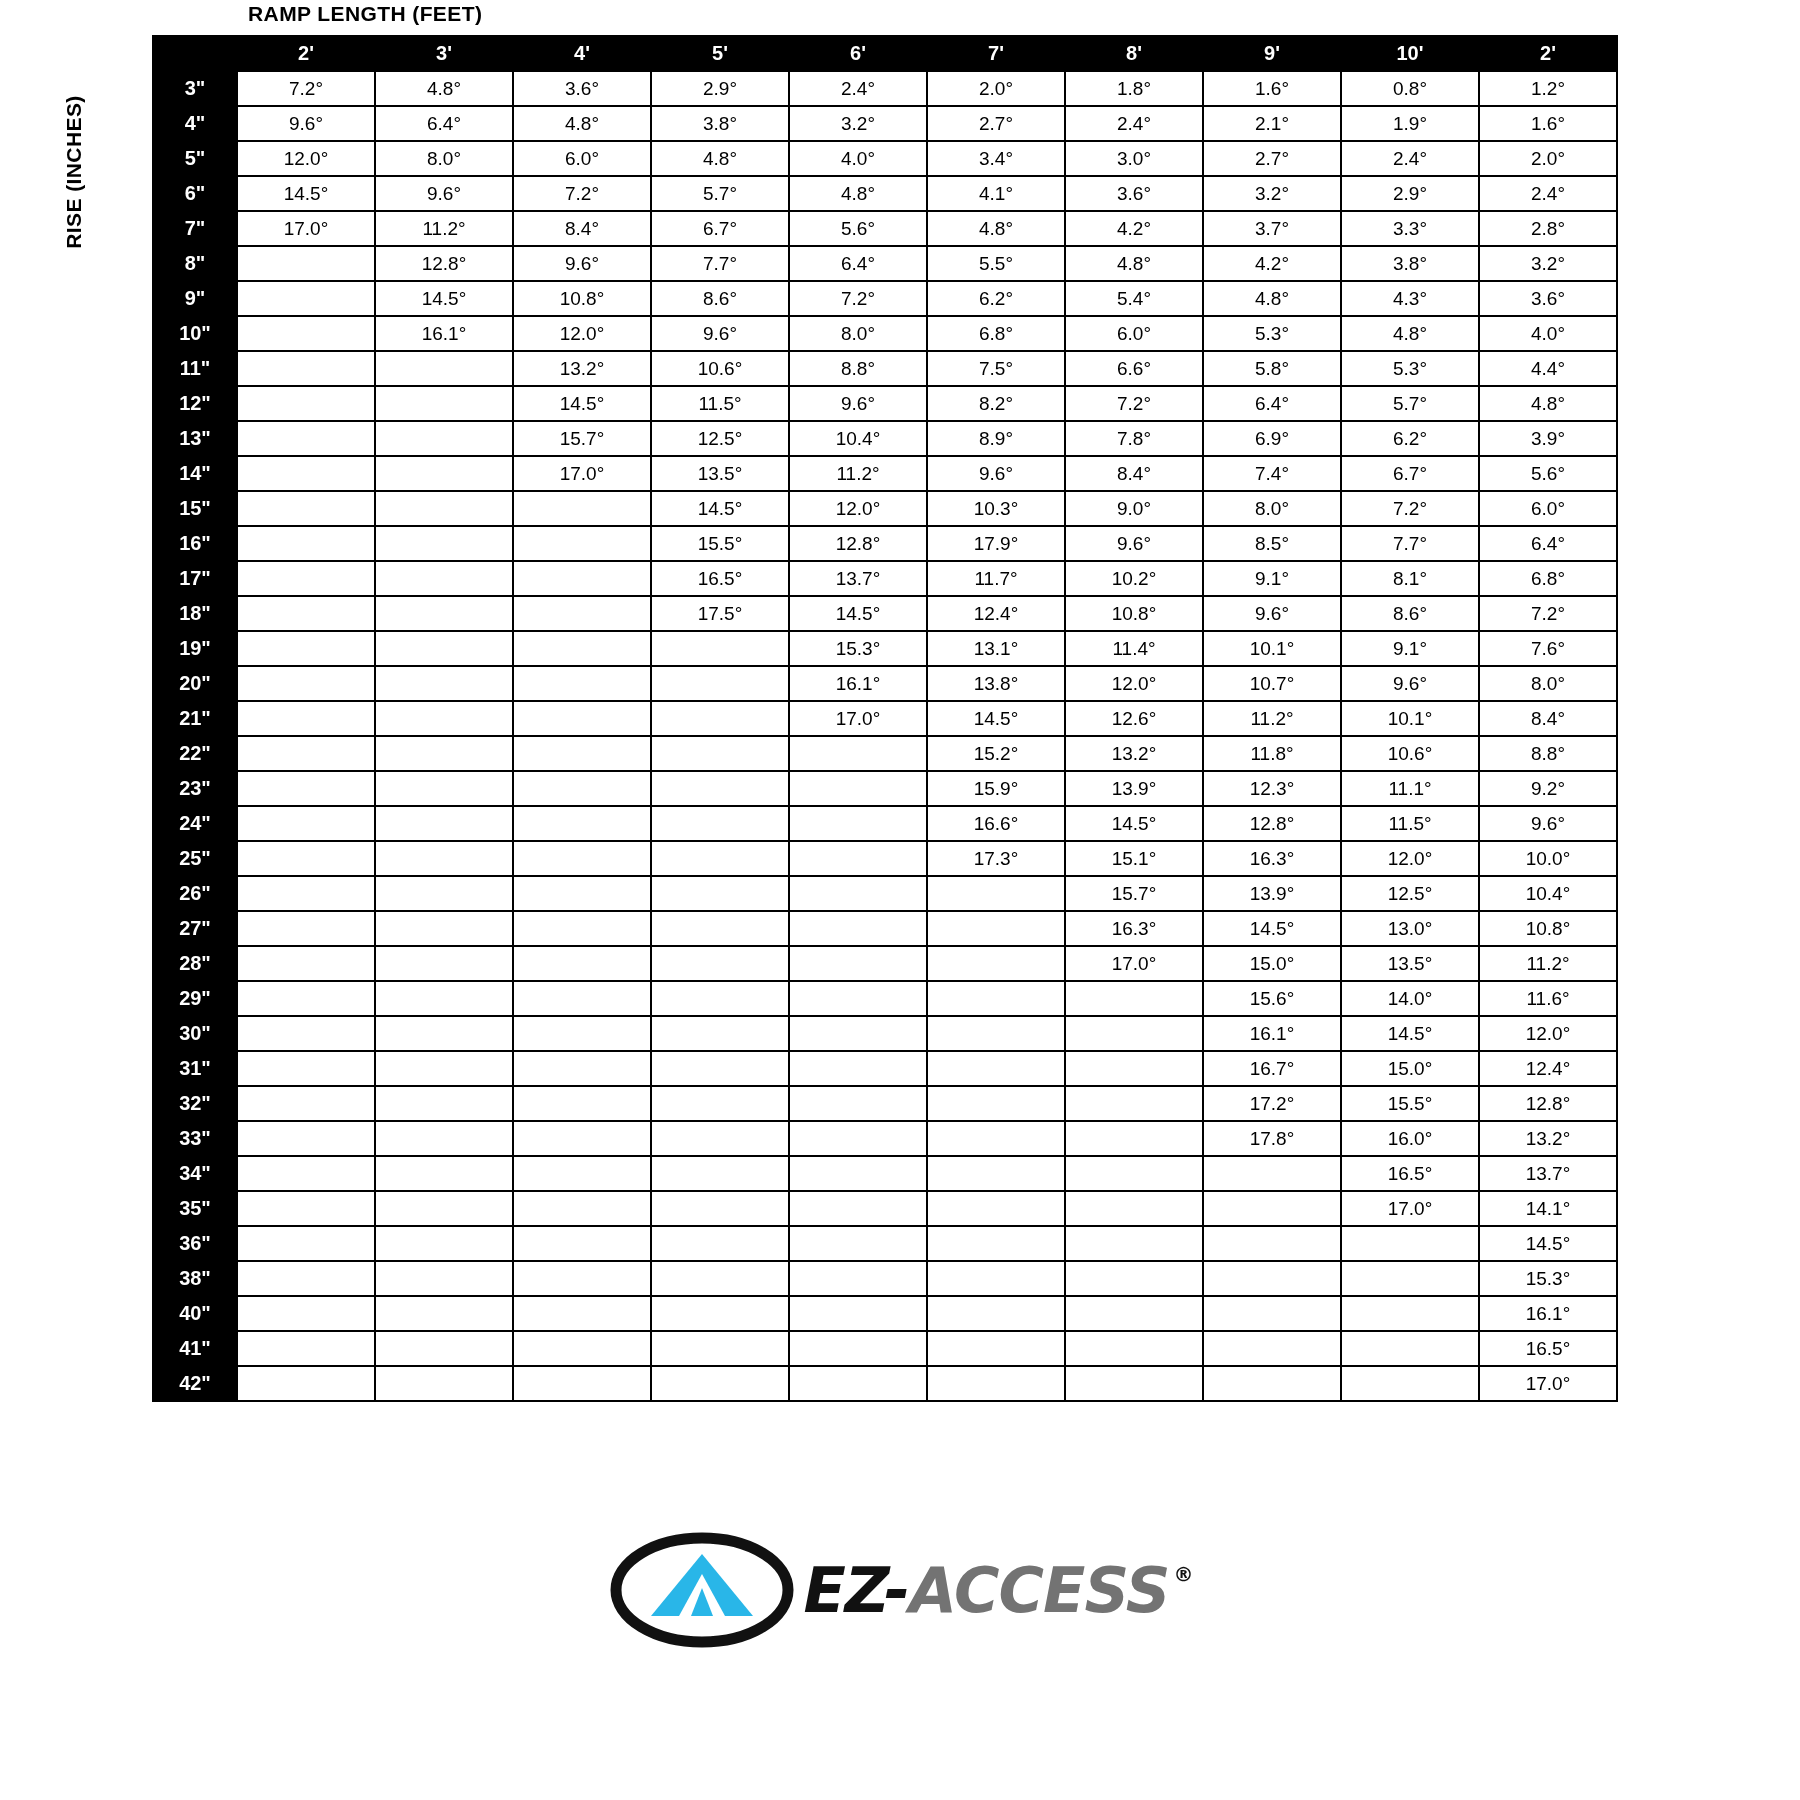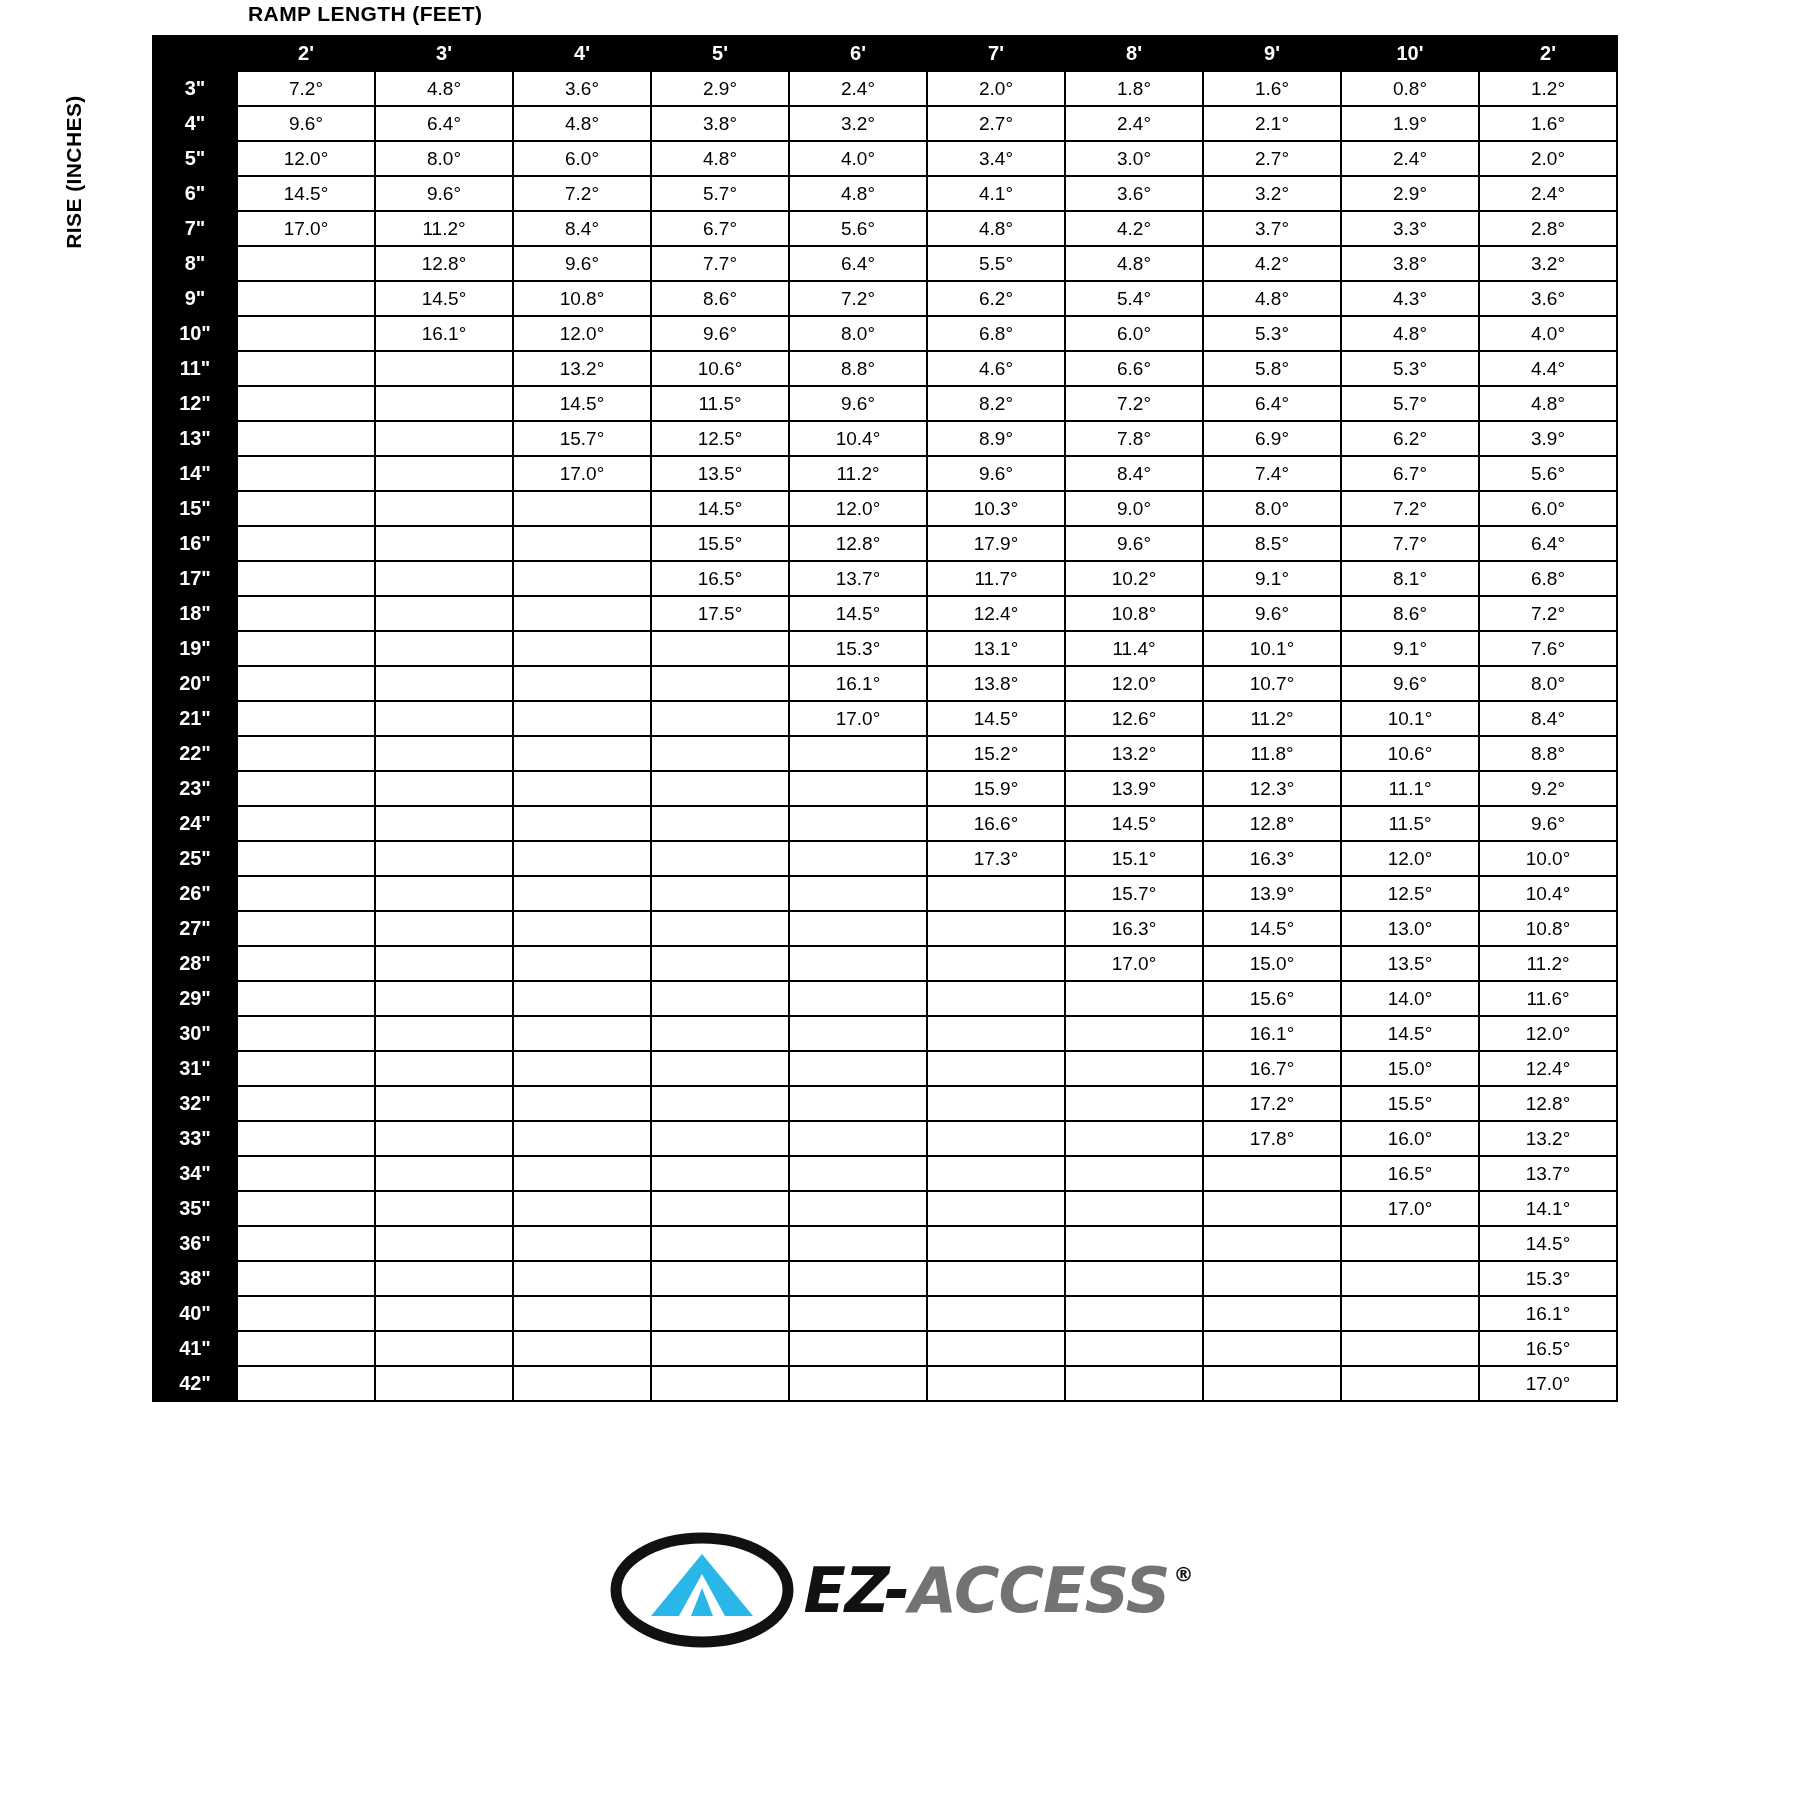--- a/index.html
+++ b/index.html
@@ -259,21 +259,21 @@
             <td class="val">4.8°</td>
             <td class="val">4.0°</td>
           </tr>
           <tr>
             <th class="row-head">11"</th>
             <td class="val empty"></td>
             <td class="val empty"></td>
             <td class="val">13.2°</td>
             <td class="val">10.6°</td>
             <td class="val">8.8°</td>
-            <td class="val">4.6°</td>
+            <td class="val">7.5°</td>
             <td class="val">6.6°</td>
             <td class="val">5.8°</td>
             <td class="val">5.3°</td>
             <td class="val">4.4°</td>
           </tr>
           <tr>
             <th class="row-head">12"</th>
             <td class="val empty"></td>
             <td class="val empty"></td>
             <td class="val">14.5°</td>

